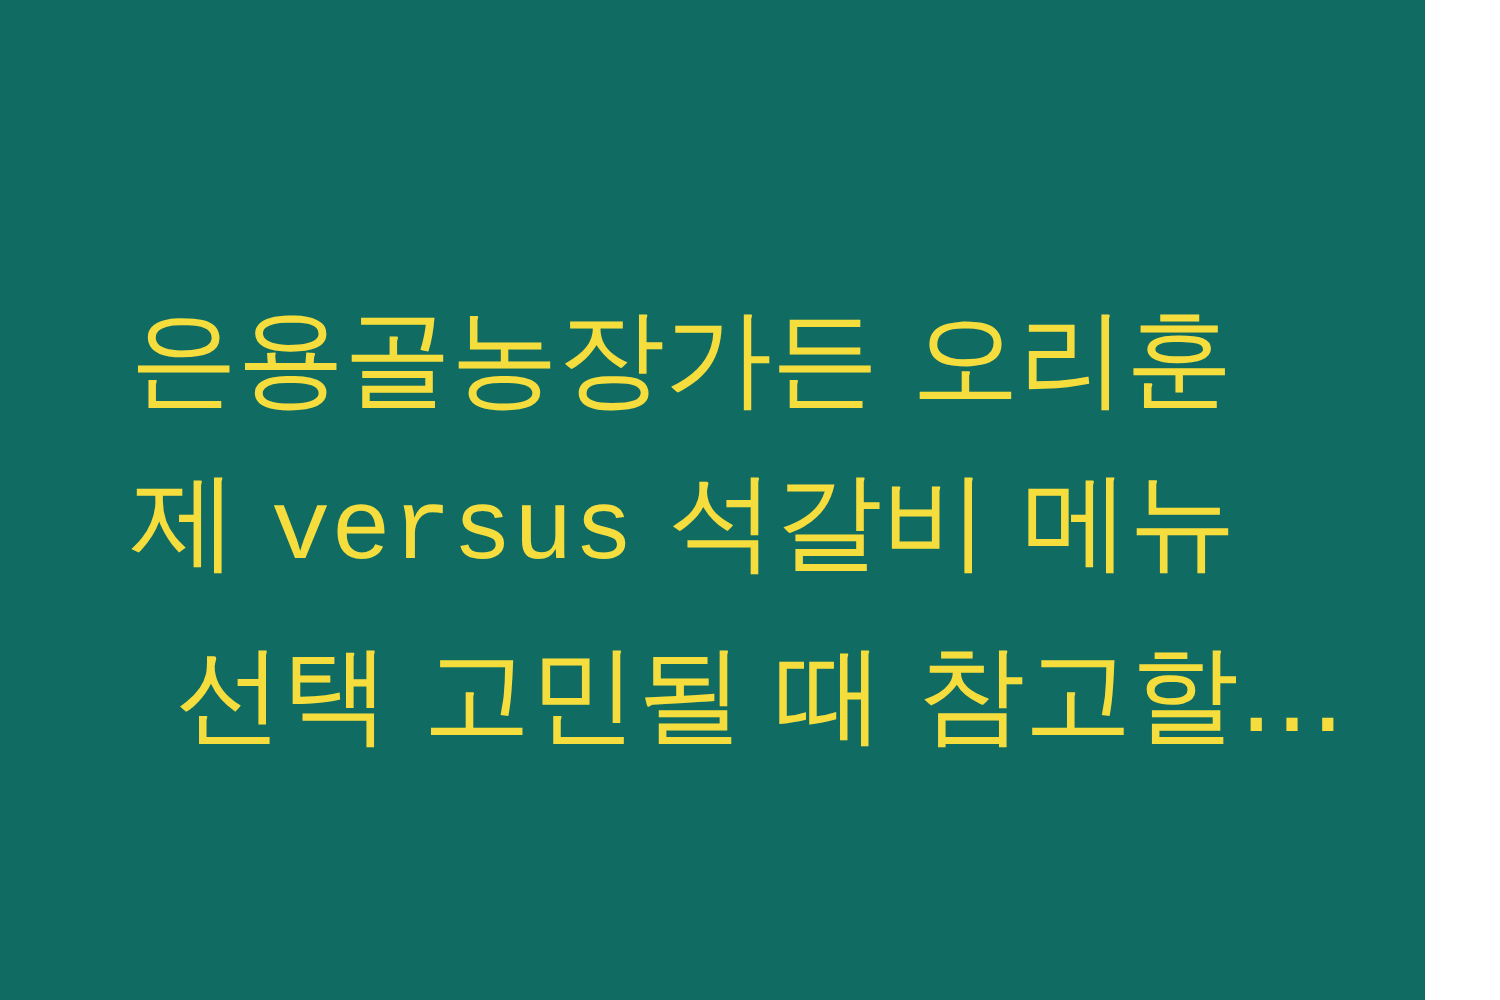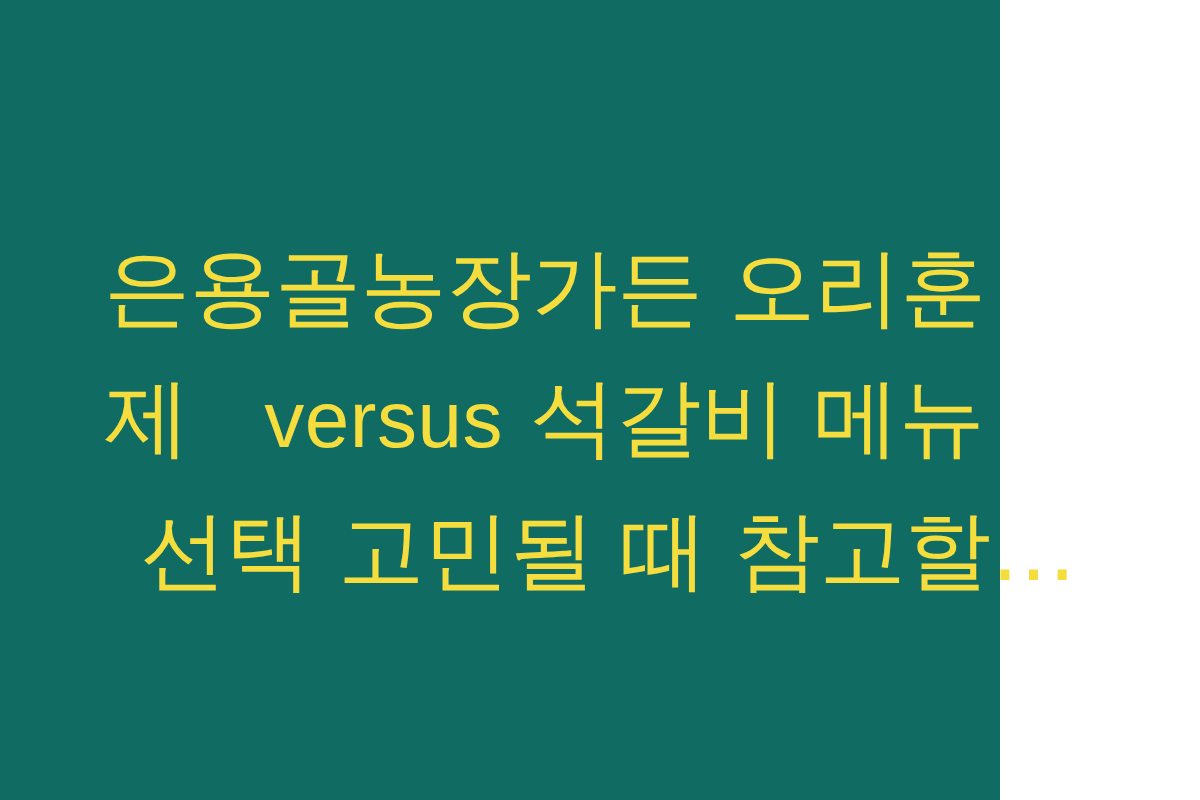--- a/index.html
+++ b/index.html
@@ -10,21 +10,21 @@
 
   body {
     width: 1200px;
     height: 800px;
     overflow: hidden;
     font-family: "Liberation Sans", sans-serif;
   }
 
   #card {
     position: relative;
-    width: 1000px;
+    width: 1140px;
     height: 800px;
     box-sizing: border-box;
     background: #106B62;
     display: flex;
     align-items: center;
     justify-content: flex-start;
   }
 
   #headline-block {
     position: absolute;
@@ -40,24 +40,23 @@
     font-size: 86px;
     font-weight: 400;
     line-height: 130px;
     letter-spacing: -0.5px;
     white-space: nowrap;
     text-align: left;
   }
 
   
   .latin {
-    font-family: Liberation Sans, sans-serif;
+    font-family: Liberation Mono, monospace;
     font-size: 80px;
     letter-spacing: 0.5px;
-    margin-left: 48px;
   }
 
   .ellipsis {
     letter-spacing: 1px;
   }
 </style>
 </head>
 <body>
 
 <div id="card" style="background: rgb(16, 107, 98);">

